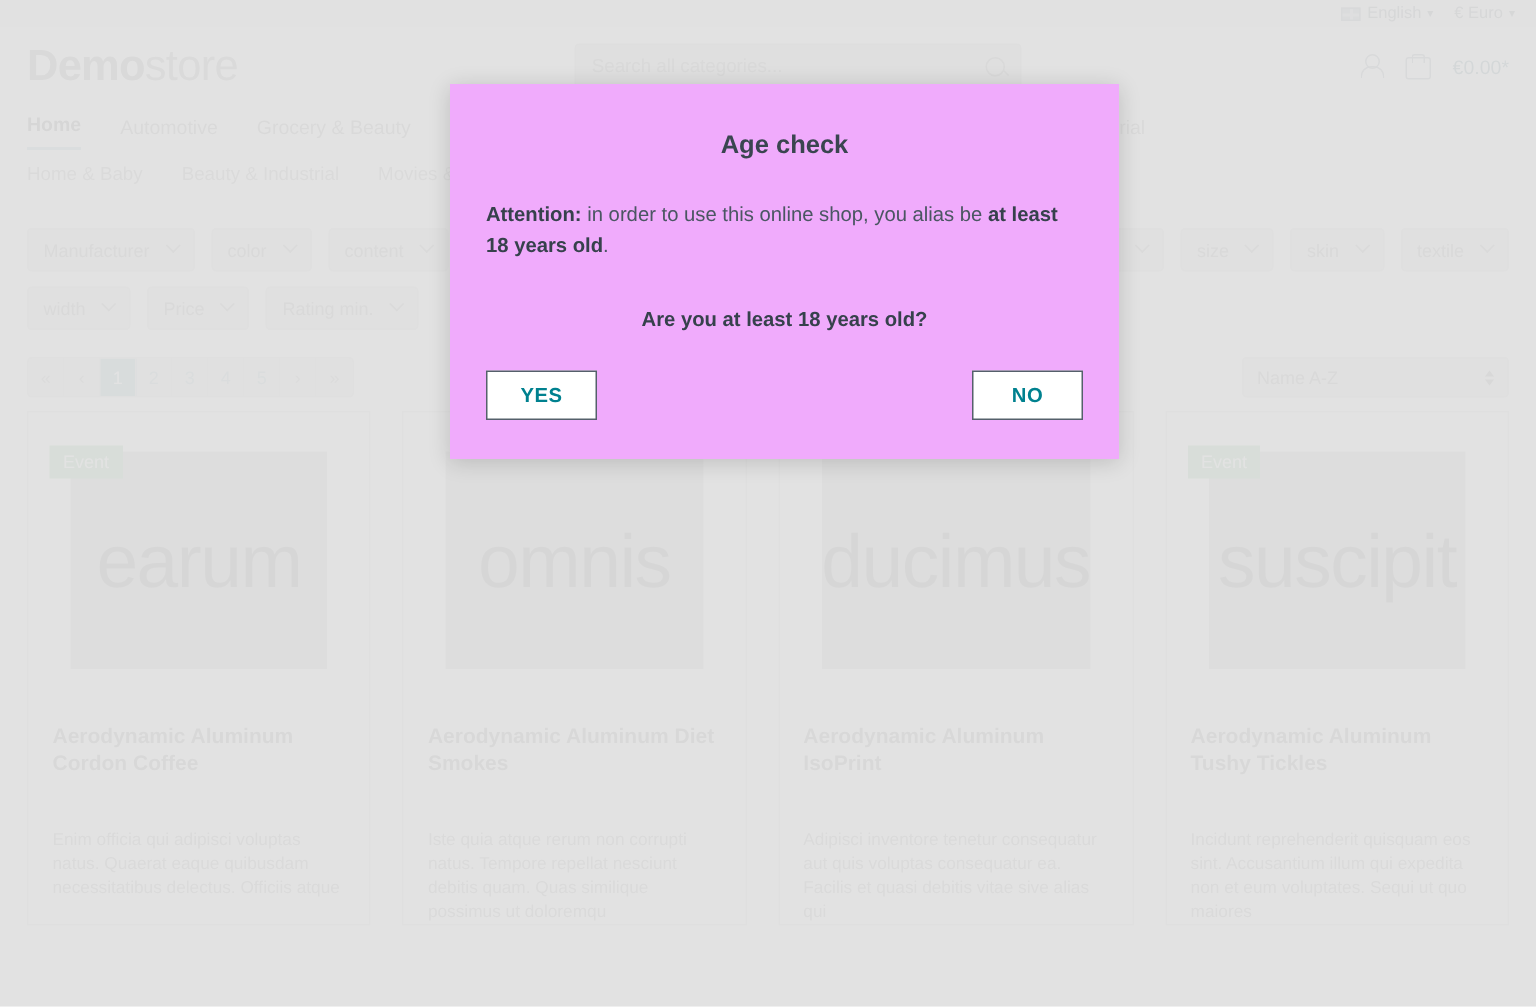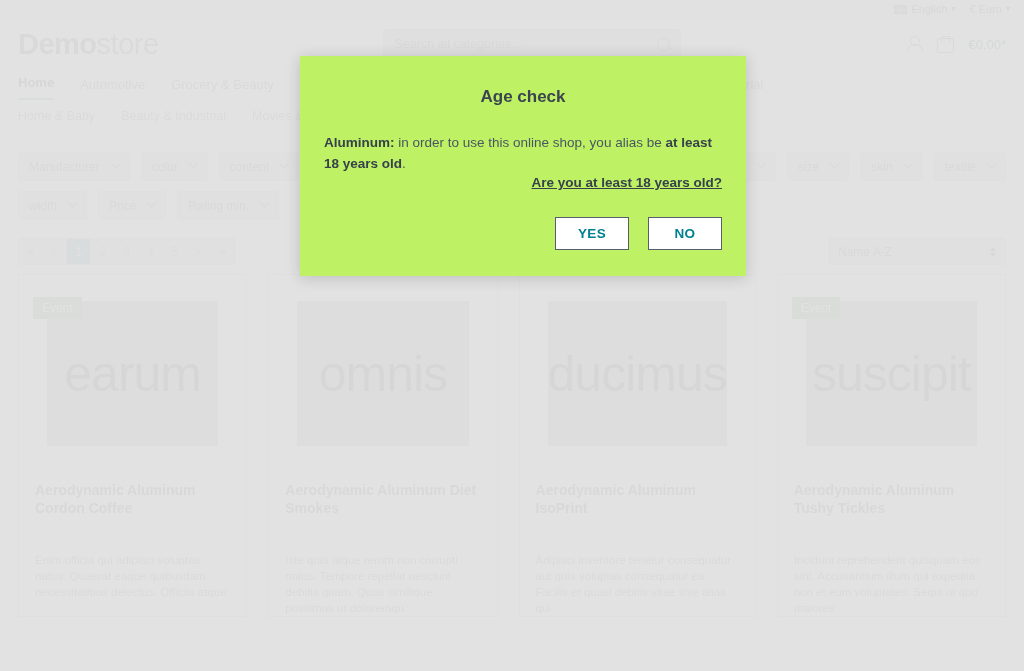--- a/index.html
+++ b/index.html
@@ -231,42 +231,43 @@
   .card-desc {
     margin-top: 36px;
     font-size: 11.5px; line-height: 1.38; color: #b9b9b9;
   }
 
   
   .modal-card {
     position: absolute;
     left: 300px; top: 56px;
     width: 446px;
-    background: #bef264;
+    background: #f0abfc;
     z-index: 100;
     box-shadow: 0 2px 14px rgba(0,0,0,0.16);
     padding: 22px 24px 26px;
   }
   .modal-title {
     text-align: center;
     font-size: 17px; font-weight: 700; color: #3a4550;
     margin-top: 9px;
   }
   .modal-body {
     margin-top: 26px;
     font-size: 13.5px; line-height: 1.55; color: #4a5662;
   }
   .modal-body b { font-weight: 700; color: #36414c; }
   .modal-question {
-    text-align: right;
-    font-size: 13.5px; font-weight: 700; color: #36414c; text-decoration: underline;
+    margin-top: 30px;
+    text-align: center;
+    font-size: 13.5px; font-weight: 700; color: #36414c;
   }
   .modal-actions {
     margin-top: 27px;
-    display: flex; justify-content: flex-end; gap: 19px;
+    display: flex; justify-content: space-between; gap: 19px;
   }
   .modal-btn {
     min-width: 74px; height: 33px;
     border: 1px solid #55606b;
     background: #ffffff;
     color: #00818f;
     font-family: "Liberation Sans", sans-serif;
     font-size: 13.5px; font-weight: 700;
     letter-spacing: 0.3px;
     display: flex; align-items: center; justify-content: center;
@@ -428,20 +429,20 @@
     </div>
 
   </div>
 </div>
 
 <div id="dim-veil"></div>
 
 <div class="modal-card">
   <div class="modal-title">Age check</div>
   <div class="modal-body">
-    <b>Aluminum:</b><span> in order to use this online shop, you alias be </span><b>at least 18 years old</b><span>.</span>
+    <b>Attention:</b><span> in order to use this online shop, you alias be </span><b>at least 18 years old</b><span>.</span>
   </div>
   <div class="modal-question">Are you at least 18 years old?</div>
   <div class="modal-actions">
     <div class="modal-btn">YES</div>
     <div class="modal-btn">NO</div>
   </div>
 </div>
 
 </body></html>

